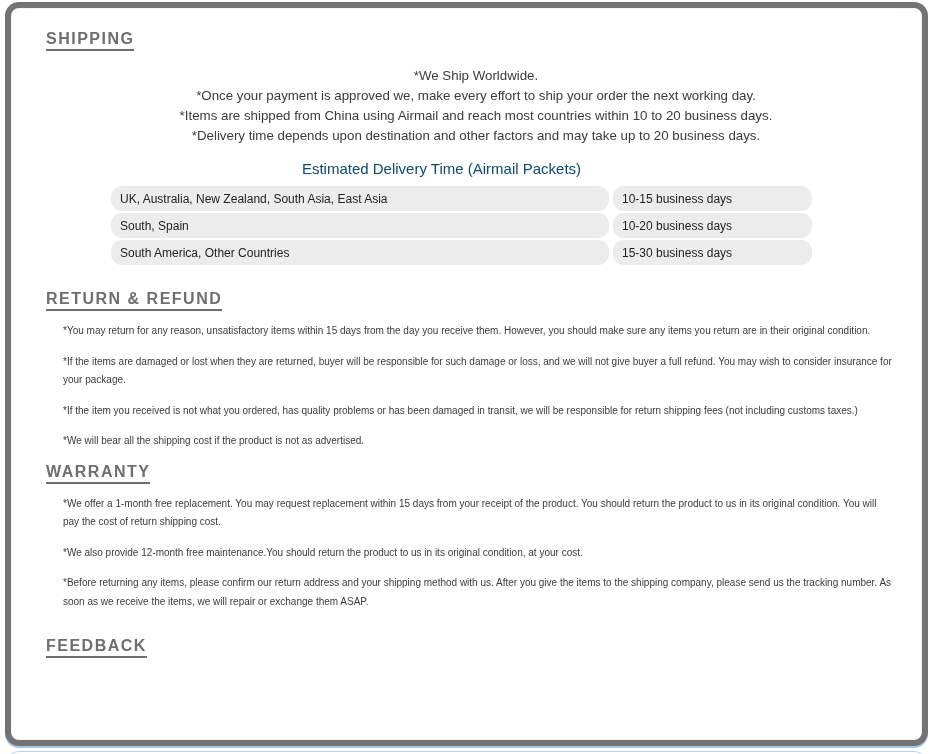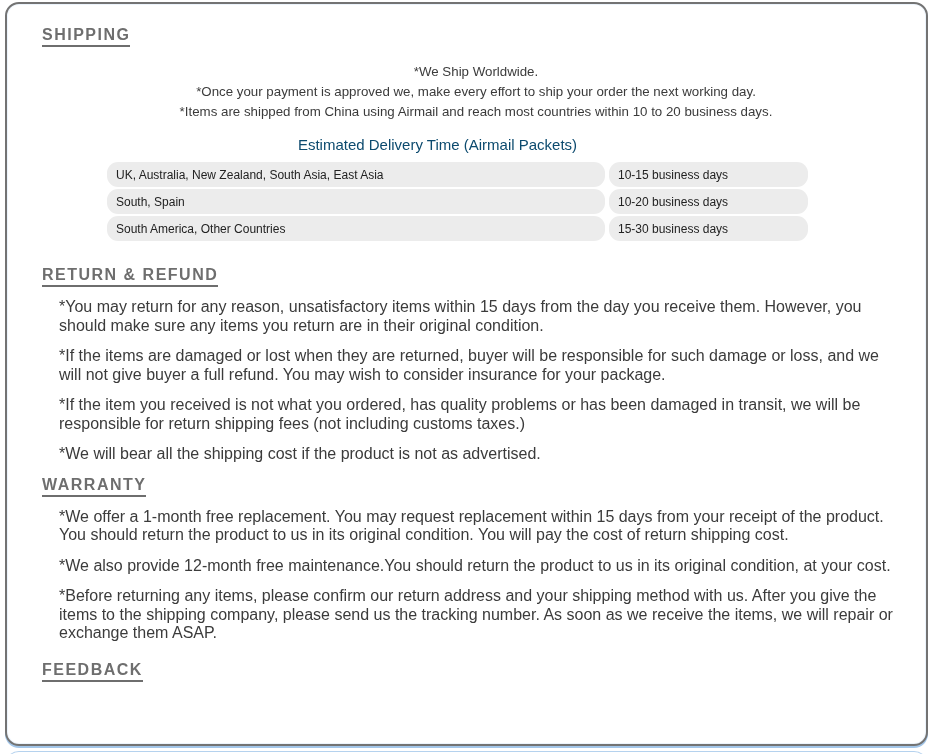--- a/index.html
+++ b/index.html
@@ -8,21 +8,21 @@
     background: #ffffff;
     font-family: "Liberation Sans", sans-serif;
     overflow: hidden;
     position: relative;
   }
   .policy-card {
     position: absolute;
     left: 5px; top: 2px;
     width: 923px; height: 744px;
     background: #ffffff;
-    border: 2px solid #737373;
+    border: 6px solid #737373;
     border-radius: 14px;
     box-shadow: 0 2px 0 #a3c6e9, inset 0 0 0 1px rgba(220,235,250,0.55);
     overflow: hidden;
   }
   .next-card-edge {
     position: absolute;
     left: 5px; top: 751px;
     width: 923px; height: 16px;
     background: #ffffff;
     border: 1px solid #b5d2ee;
@@ -73,39 +73,40 @@
     display: flex;
     align-items: center;
     padding-left: 9px;
     border-radius: 11px;
   }
   .dt-region { width: 498px; margin-right: 4px; }
   .dt-time   { width: 199px; }
   .paragraphs { margin-top: 11px; }
   .policy-paragraph {
     margin: 0 28px 12px 52px;
-    font-size: 16px;
+    font-size: 10px;
     color: #3b3b3b;
     line-height: 18.5px;
   }
   .sec-return   { margin-top: 25px; }
   .sec-warranty { margin-top: 4px; }
-  .sec-feedback { margin-top: 18px; }
+  .sec-feedback { margin-top: 26px; }
 </style>
 </head>
 <body>
 
 <div class="policy-card">
 
   <div class="sec-shipping">
     <h2 class="section-title">SHIPPING</h2>
     <div class="bullets">
       <p class="bullet-line">*We Ship Worldwide.</p>
       <p class="bullet-line">*Once your payment is approved we, make every effort to ship your order the next working day.</p>
       <p class="bullet-line">*Items are shipped from China using Airmail and reach most countries within 10 to 20 business days.</p>
+      <p class="bullet-line">*Delivery time depends upon destination and other factors and may take up to 20 business days.</p>
     </div>
 
     <div class="table-title">Estimated Delivery Time (Airmail Packets)</div>
 
     <div class="delivery-table">
       <div class="dt-row">
         <div class="dt-cell dt-region">UK, Australia, New Zealand, South Asia, East Asia</div>
         <div class="dt-cell dt-time">10-15 business days</div>
       </div>
       <div class="dt-row">

